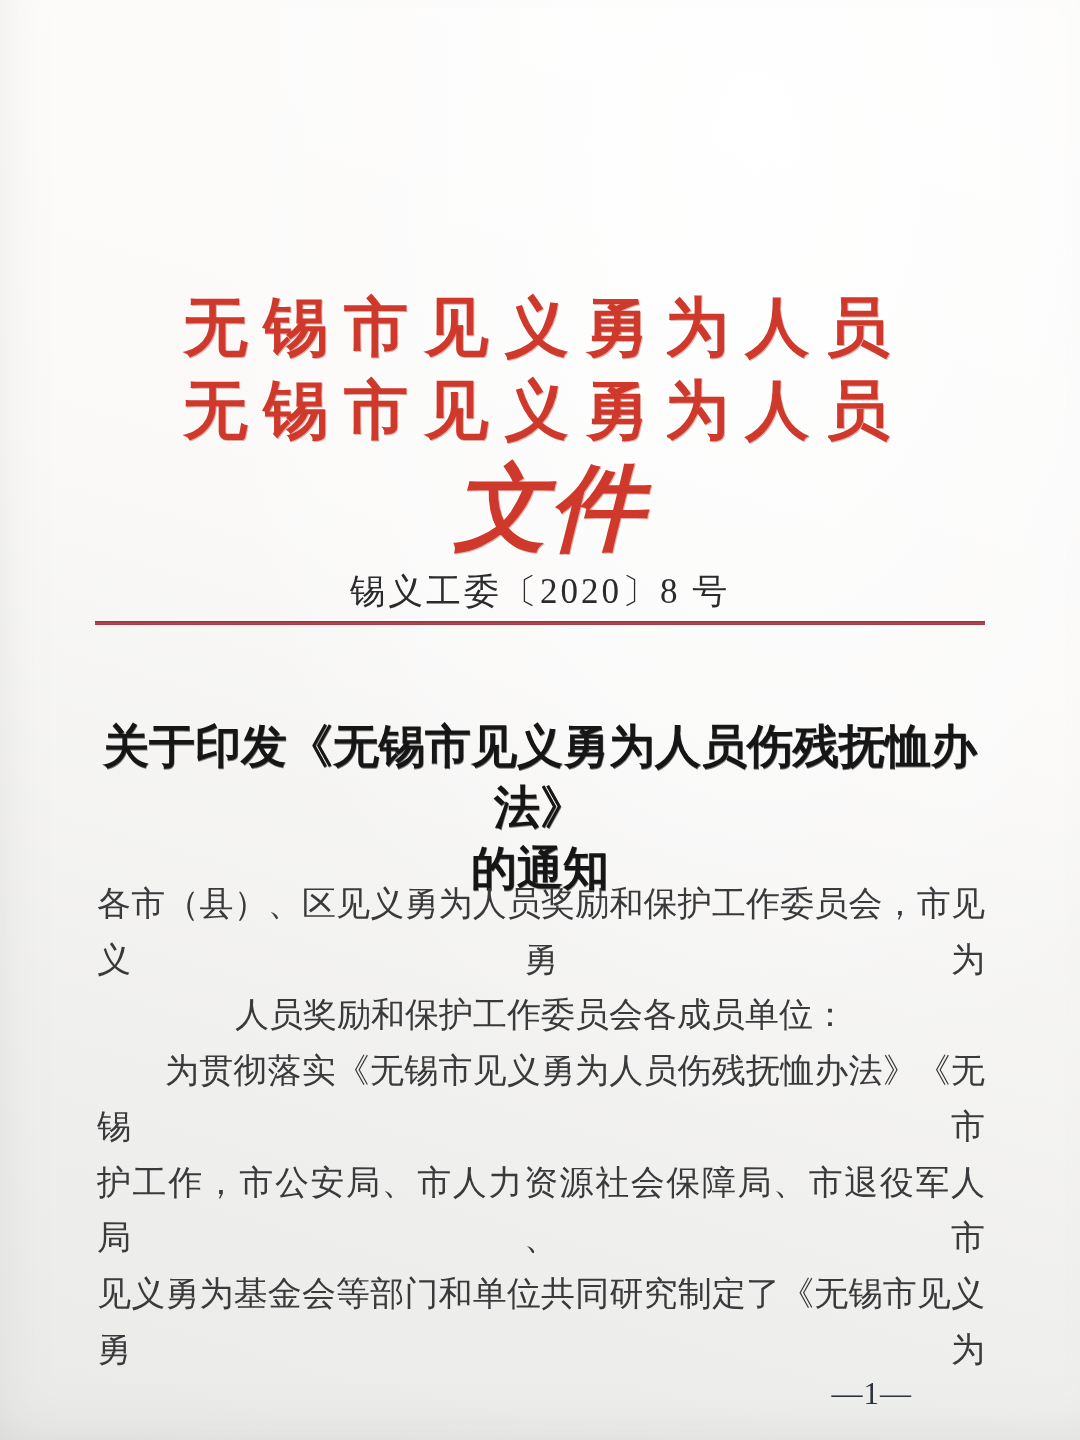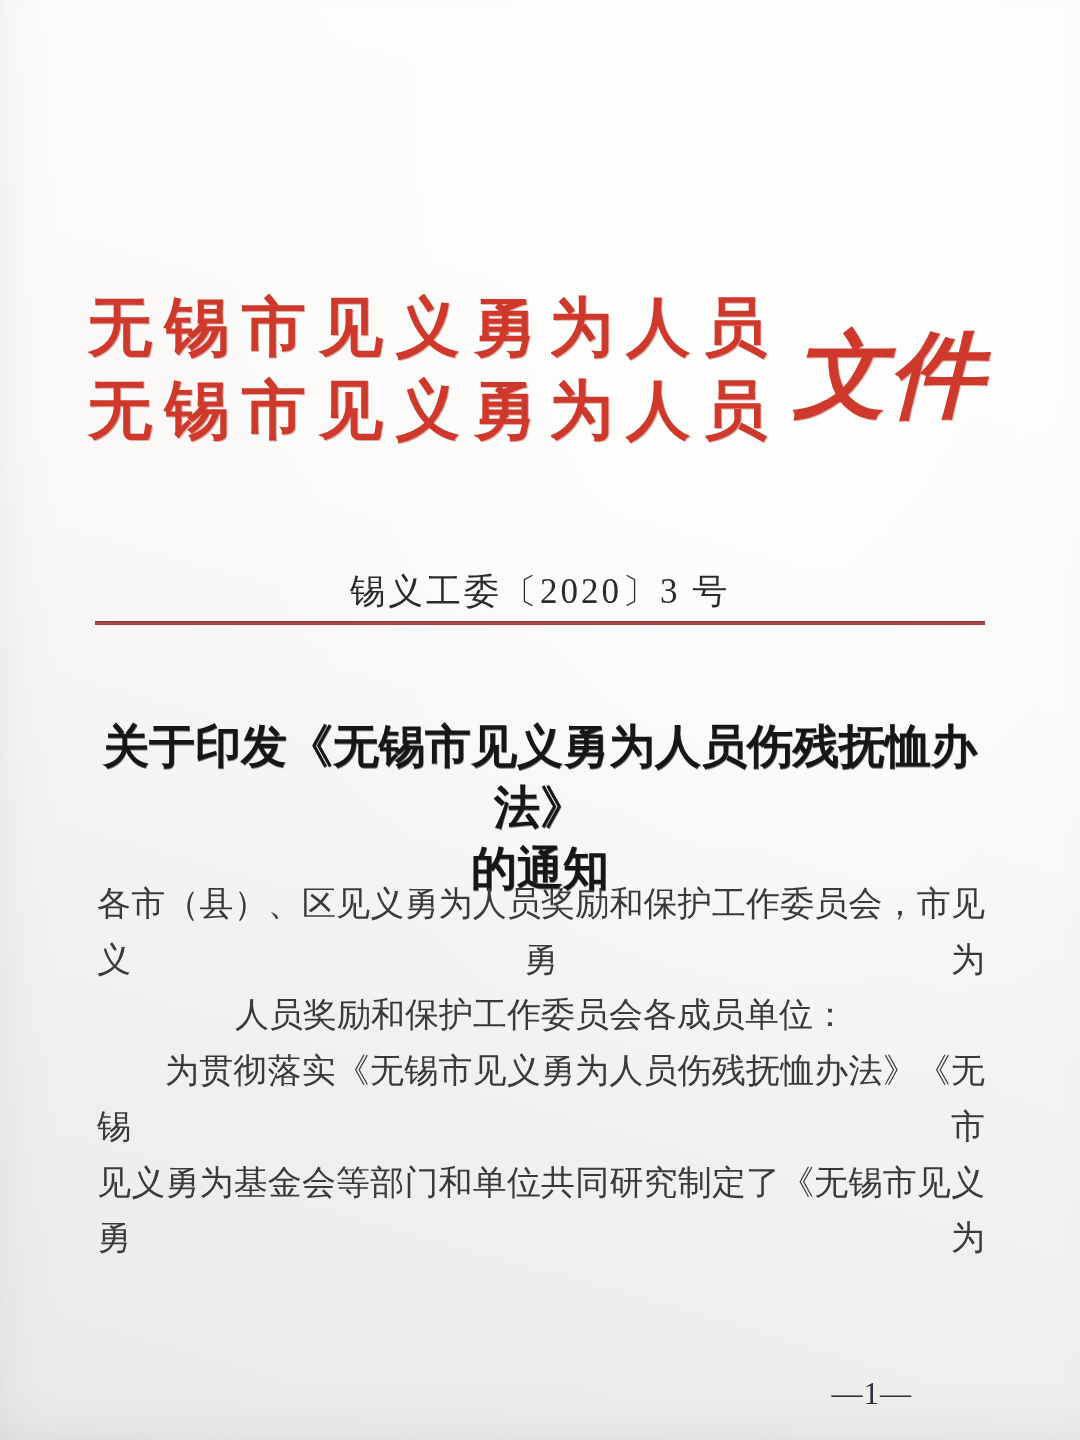--- a/index.html
+++ b/index.html
@@ -19,20 +19,21 @@
   }
 
   
   .masthead {
     position: absolute;
     left: 88px;
     top: 286px;
     width: 897px;
     display: flex;
     align-items: center;
+    flex-direction: column;
   }
   .org-lines { width: 706px; }
   .org-line {
     color: #cf392b;
     font-weight: 700;
     font-size: 64px;
     line-height: 83px;
     white-space: nowrap;
     text-align: justify;
     text-align-last: justify;
@@ -121,32 +122,33 @@
 <div class="page">
 
   <div class="masthead">
     <div class="org-lines">
       <div class="org-line">无锡市见义勇为人员</div>
       <div class="org-line">无锡市见义勇为人员</div>
     </div>
     <div class="doc-type">文件</div>
   </div>
 
-  <div class="doc-number">锡义工委〔2020〕3 号</div>
+  <div class="doc-number">锡义工委〔2020〕8 号</div>
 
   <div class="red-rule"></div>
 
   <div class="title">
     <div>关于印发《无锡市见义勇为人员伤残抚恤办法》</div>
     <div>的通知</div>
   </div>
 
   <div class="body-text">
     <div class="body-line j">各市（县）、区见义勇为人员奖励和保护工作委员会，市见义勇为</div>
     <div class="body-line">人员奖励和保护工作委员会各成员单位：</div>
     <div class="body-line j indent">为贯彻落实《无锡市见义勇为人员伤残抚恤办法》《无锡市</div>
+    <div class="body-line j">护工作，市公安局、市人力资源社会保障局、市退役军人局、市</div>
     <div class="body-line j">见义勇为基金会等部门和单位共同研究制定了《无锡市见义勇为</div>
 
   </div>
 
   <div class="page-number">—1—</div>
 
 </div>
 
 </body></html>

